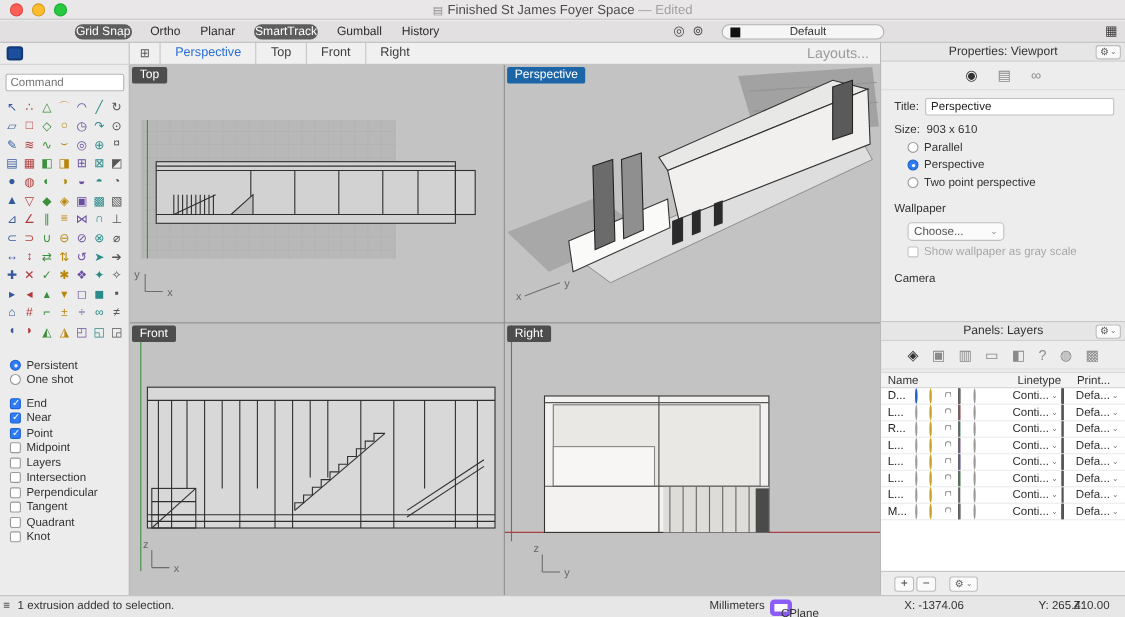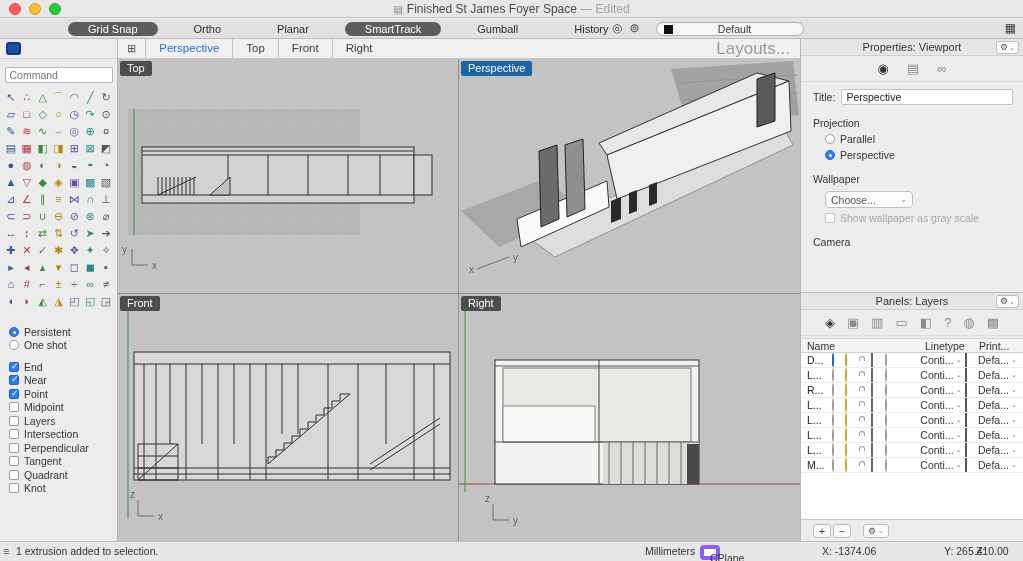--- a/index.html
+++ b/index.html
@@ -12,21 +12,21 @@
   .light { width:12px; height:12px; border-radius:50%; }
   .light.red{ background:#ff5f57; border:1px solid #e0443e; }
   .light.yellow{ background:#febc2e; border:1px solid #d89c21; }
   .light.green{ background:#28c840; border:1px solid #1eae31; }
   .tb-title { position:absolute; left:0; right:0; text-align:center; font-size:12px; color:#4c4c4c; pointer-events:none; }
   .tb-title .doc { color:#8a8a8a; font-size:10px; margin-right:4px; }
   .tb-title .suffix { color:#a3a3a3; }
 
   
   .toolbar { position:absolute; top:19px; left:0; right:0; height:20px; background:#e2e0e1; border-bottom:1px solid #bdbbbc; display:flex; align-items:center; padding-left:68px; gap:16px; }
-  .tbtn { color:#2d2d2d; font-size:11px; padding:1px 20px; border-radius:9px; cursor:default; }
+  .tbtn { color:#2d2d2d; font-size:11px; padding:1px 1px; border-radius:9px; cursor:default; }
   .tbtn.on { background:#5d5d5d; color:#fff; }
   .tb-circles { position:absolute; left:612px; top:2px; display:flex; gap:7px; font-size:12px; color:#4a4a4a; }
   .layer-pill { position:absolute; left:656px; top:3px; width:148px; height:14px; border:1px solid #b2b0b1; border-radius:7px; background:#f7f6f6; display:flex; align-items:center; padding:0 7px; }
   .layer-pill .sw { width:9px; height:9px; background:#111; }
   .layer-pill .txt { flex:1; text-align:center; font-size:10.5px; color:#333; }
   .apps { position:absolute; right:7px; top:2px; font-size:12px; color:#3a3a3a; }
 
   
   .sidebar { position:absolute; top:39px; left:0; width:118px; bottom:20px; background:#ececec; border-right:1px solid #b8b8b8; }
   .sb-top { height:20px; border-bottom:1px solid #d2d2d2; position:relative; }
@@ -46,21 +46,21 @@
   .cb { width:10px; height:10px; border:1px solid #9a9a9a; border-radius:2px; background:#fff; position:relative; flex:0 0 auto; }
   .cb.on { background:var(--accent,#2f7cf6); border-color:#1e63cc; }
   .cb.on::after { content:"✓"; position:absolute; left:1px; top:-2px; color:#fff; font-size:9px; }
   .gap8 { height:8px; }
 
   
   .tabsrow { position:absolute; top:39px; left:118px; right:223px; height:20px; background:#f0f0f0; border-bottom:1px solid #c6c6c6; display:flex; align-items:center; }
   .tabsrow .gridicon { padding:0 9px; color:#555; font-size:11px; }
   .tab { padding:0 13px; border-left:1px solid #c6c6c6; color:#3c3c3c; font-size:11.5px; line-height:19px; cursor:default; }
   .tab.on { color:#2a6fd6; }
-  .layouts { margin-left:auto; padding-right:10px; color:#9a9a9a; font-size:17px; }
+  .layouts { margin-left:auto; padding-right:10px; color:#9a9a9a; font-size:13px; }
 
   
   .viewports { position:absolute; left:118px; top:59px; right:223px; bottom:20px; display:grid; grid-template-columns:340px 1fr; grid-template-rows:234px 1fr; gap:1px; background:#8f8f8f; }
   .vp { position:relative; background:var(--viewport-bg,#c3c3c3); overflow:hidden; }
   .vp svg { position:absolute; inset:0; }
   .badge { position:absolute; top:2px; left:2px; padding:1px 7px 2px; font-size:11px; color:#fff; border-radius:2px; background:var(--badge-gray,#4d4d4d); z-index:2; }
   .badge.blue { background:var(--badge-blue,#1c66a8); }
   .ax { font:10px "Liberation Sans",sans-serif; fill:#666; }
 
   
@@ -468,27 +468,33 @@
     </div>
     <div class="picons">
       <span class="pi sel">◉</span>
       <span class="pi">▤</span>
       <span class="pi">∞</span>
     </div>
     <div class="frow">
       <span class="flabel">Title:</span>
       <input class="titlein" type="text" value="Perspective" style="">
     </div>
-    <div class="seclabel">Projection</div>
+    <div class="frow">
+      <span class="flabel">Size:</span>
+      <span class="flabel">903 x 610</span>
+    </div>
     <div class="prow">
         <span class="rd"></span>
         <span>Parallel</span>
       </div><div class="prow">
         <span class="rd on"></span>
         <span>Perspective</span>
+      </div><div class="prow">
+        <span class="rd"></span>
+        <span>Two point perspective</span>
       </div>
     <div class="seclabel">Wallpaper</div>
     <span class="choose">
       <span>Choose...</span>
       <span class="dd2">⌄</span>
     </span>
     <div class="wrow">
         <span class="cb"></span>
         <span>Show wallpaper as gray scale</span>
       </div>

